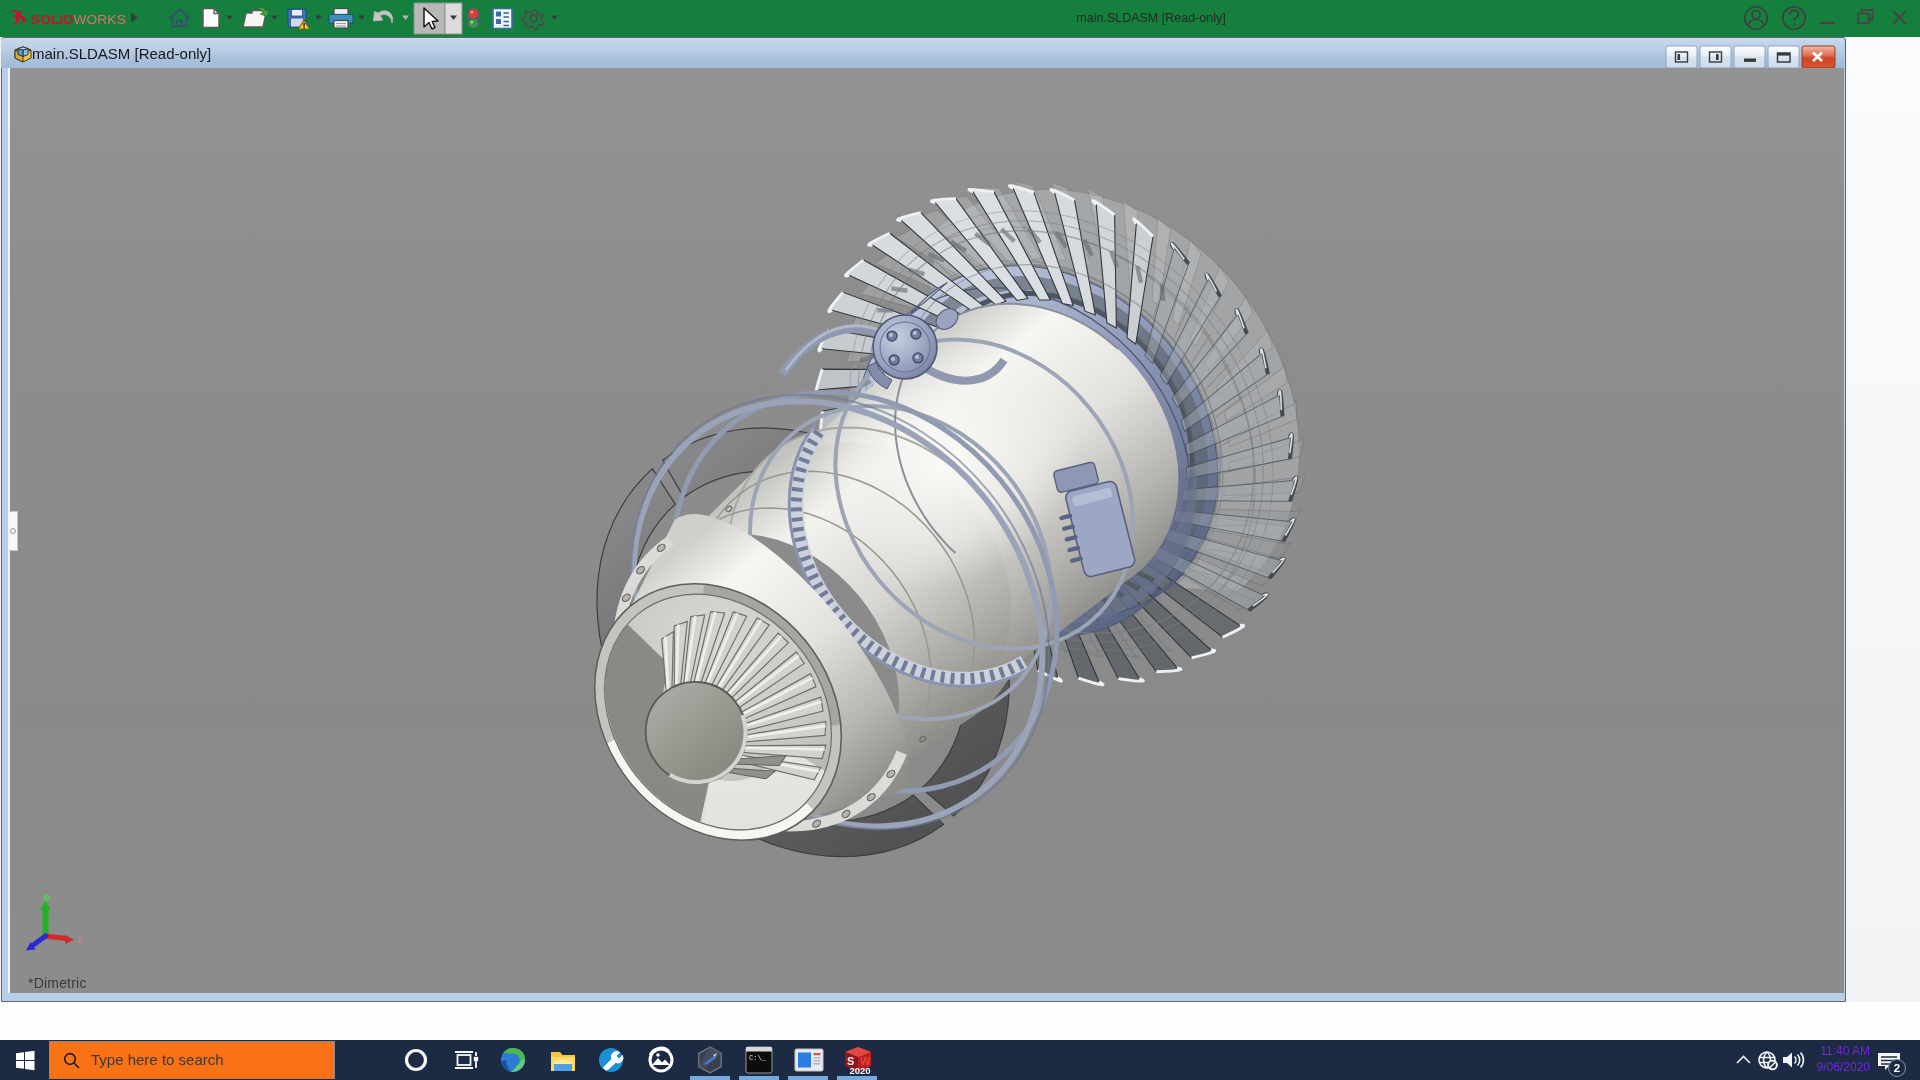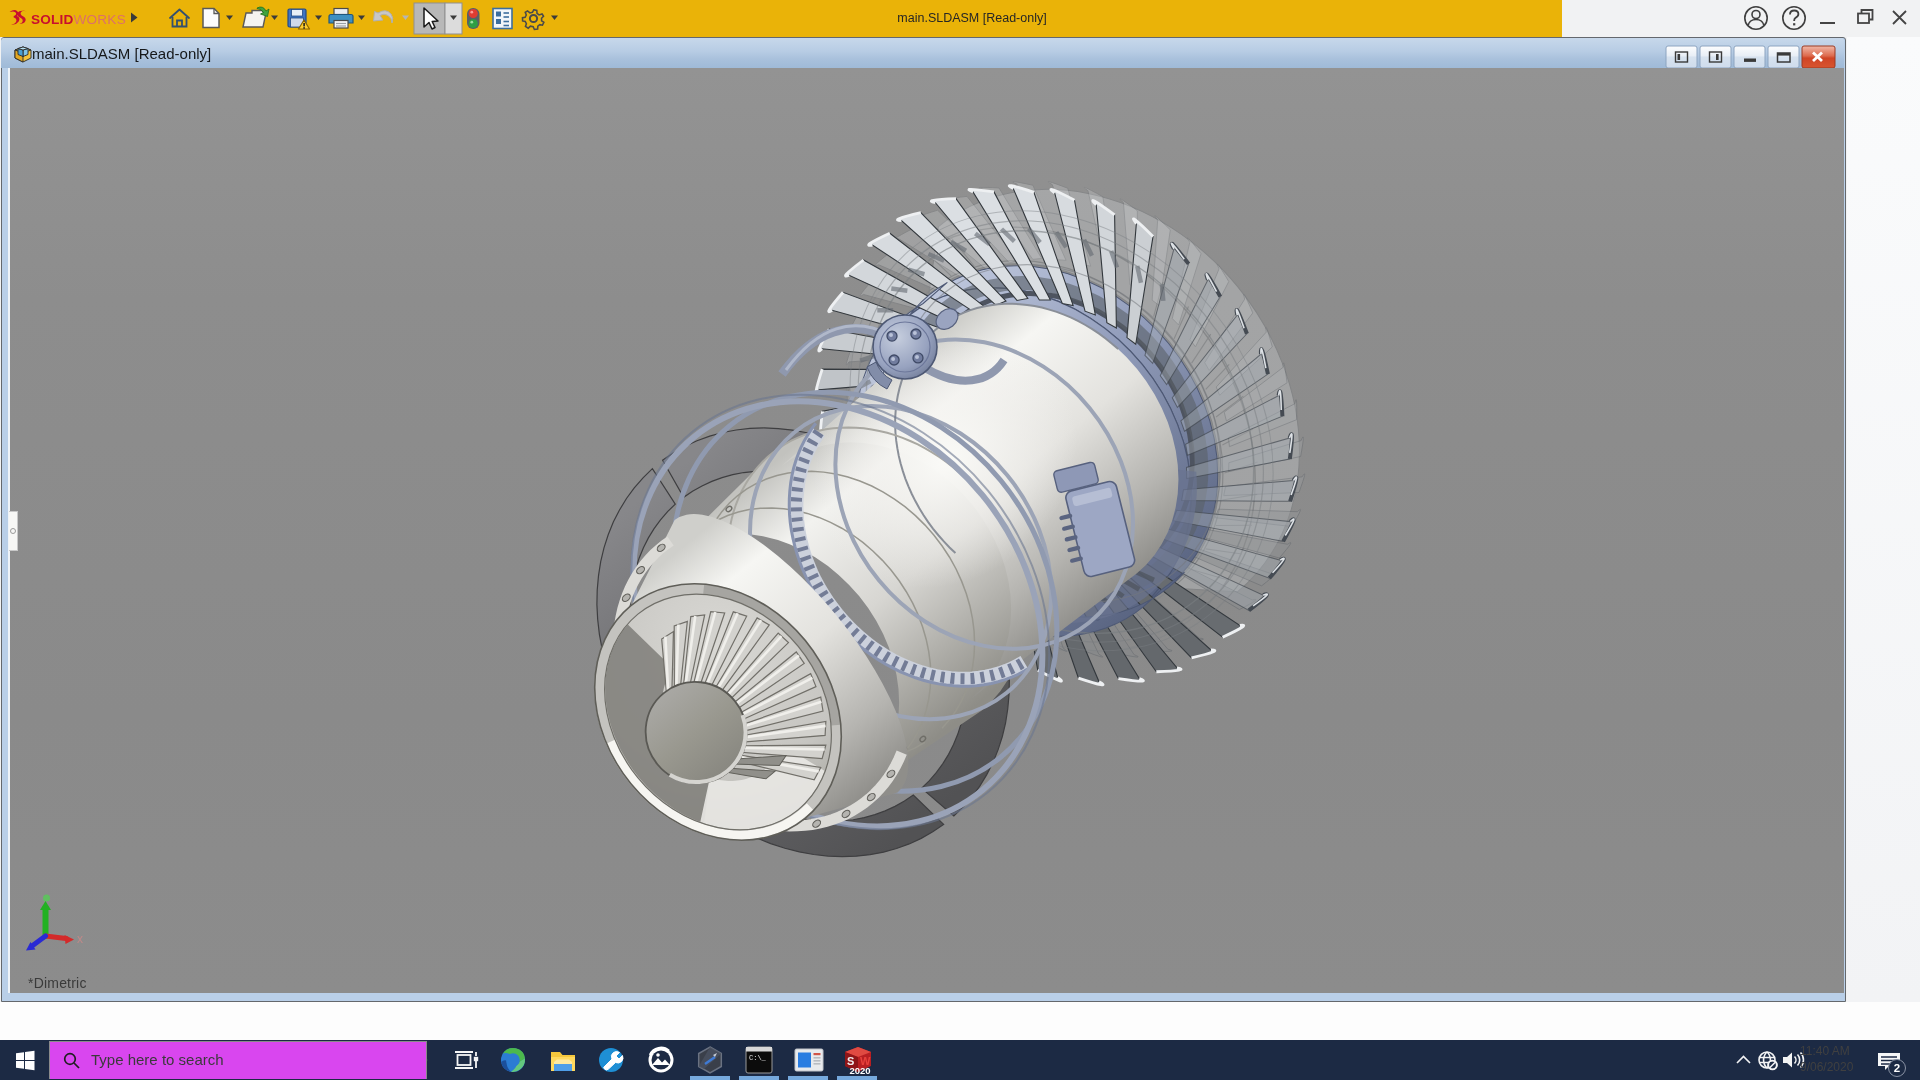--- a/index.html
+++ b/index.html
@@ -1,35 +1,35 @@
 <!DOCTYPE html>
 <html><head><meta charset="utf-8"><style>
 *{margin:0;padding:0;box-sizing:border-box}
 html,body{width:1920px;height:1080px;overflow:hidden;font-family:"Liberation Sans",sans-serif;-webkit-font-smoothing:antialiased}
 #page{position:absolute;inset:0;background:#f1f2f3}
 
-#topbar{position:absolute;left:0;top:0;width:1562px;height:37px;background:#eab308}
+#topbar{position:absolute;left:0;top:0;width:1920px;height:37px;background:#15803d}
 #apptitle{position:absolute;left:382px;right:0;top:0;height:36px;text-align:center;line-height:36px;font-size:12.5px;color:#262626}
 
 #docwin{position:absolute;left:1px;top:37px;width:1845px;height:965px;background:#b9cfe8;border:1px solid #64686d;border-radius:3px 3px 0 0}
 #doctitle{position:absolute;left:1px;top:38px;width:1843px;height:30px;background:linear-gradient(180deg,#c7d8eb 0%,#b7cce4 45%,#a9c1dc 70%,#9fbad8 100%);border-radius:3px 3px 0 0}
 #doctitle .txt{position:absolute;left:31px;top:7px;font-size:15px;color:#16181a}
 #viewport{position:absolute;left:8px;top:68px;width:1836px;height:925px;border-left:2px solid #eef3f8;background:linear-gradient(180deg,#939393 0%,#8d8d8d 25%,#8a8a8a 70%,#8c8c8c 100%)}
 #dimetric{position:absolute;left:18px;top:907px;font-size:14px;font-weight:normal;color:#3a3a3a;letter-spacing:0.2px}
 
 #splittab{position:absolute;left:9px;top:511px;width:9px;height:40px;background:#f7f7f5;border:1px solid #c8c8c8;border-left:none}
 
 #statusbar{position:absolute;left:0;top:1002px;width:1920px;height:38px;background:#fdfdfd}
 
 #rightstrip{position:absolute;left:1847px;top:37px;width:73px;height:965px;background:linear-gradient(180deg,#fafbfc,#f2f3f5)}
 
 #taskbar{position:absolute;left:0;top:1040px;width:1920px;height:40px;background:#1c2a44}
-#search{position:absolute;left:49px;top:1041px;width:378px;height:38px;background:#d946ef;border:1px solid #8a8a8a;border-bottom:none}
+#search{position:absolute;left:49px;top:1041px;width:286px;height:38px;background:#f97316;border:1px solid #8a8a8a;border-bottom:none}
 #search .t{position:absolute;left:41px;top:9px;font-size:15px;color:#3a3a3a}
-.trtxt{position:absolute;font-size:12px;color:#404040;text-align:left;width:70px}
+.trtxt{position:absolute;font-size:12px;color:#6d28d9;text-align:right;width:70px}
 </style></head><body>
 <div id="page">
 
 <div id="topbar">
  <svg width="1920" height="37" style="position:absolute;left:0;top:0">
 
   <g transform="translate(8,7)">
     <path d="M1.5 5 q5 -3.5 8 -0.5 q2 2.2 -0.5 4.5 q4 1.8 1.5 5.8 q-2.6 3.6 -7.5 2.8 q4.5 -0.6 5.3 -3.4 q0.7 -2.6 -2.6 -3.6 l0 -1.6 q3 -1 2.3 -3 q-0.9 -2.4 -6.5 -1 Z" fill="#c8102e"></path>
     <path d="M18.8 4.2 q-4.7 -1.5 -6 1.2 q-0.9 2.2 2.2 3.8 q3.6 1.8 2.4 4.9 q-1.3 3.2 -6 2.7 q3.2 -0.9 3.4 -2.9 q0.2 -1.8 -2.8 -3.3 q-3.4 -1.8 -2.3 -4.7 q1.4 -3.3 9.1 -1.7 Z" fill="#c8102e"></path>
     <text x="23" y="16.5" font-size="13.6" font-weight="bold" fill="#c8102e" letter-spacing="0.2">SOLID<tspan font-weight="normal" fill="#dd7168">WORKS</tspan></text>

